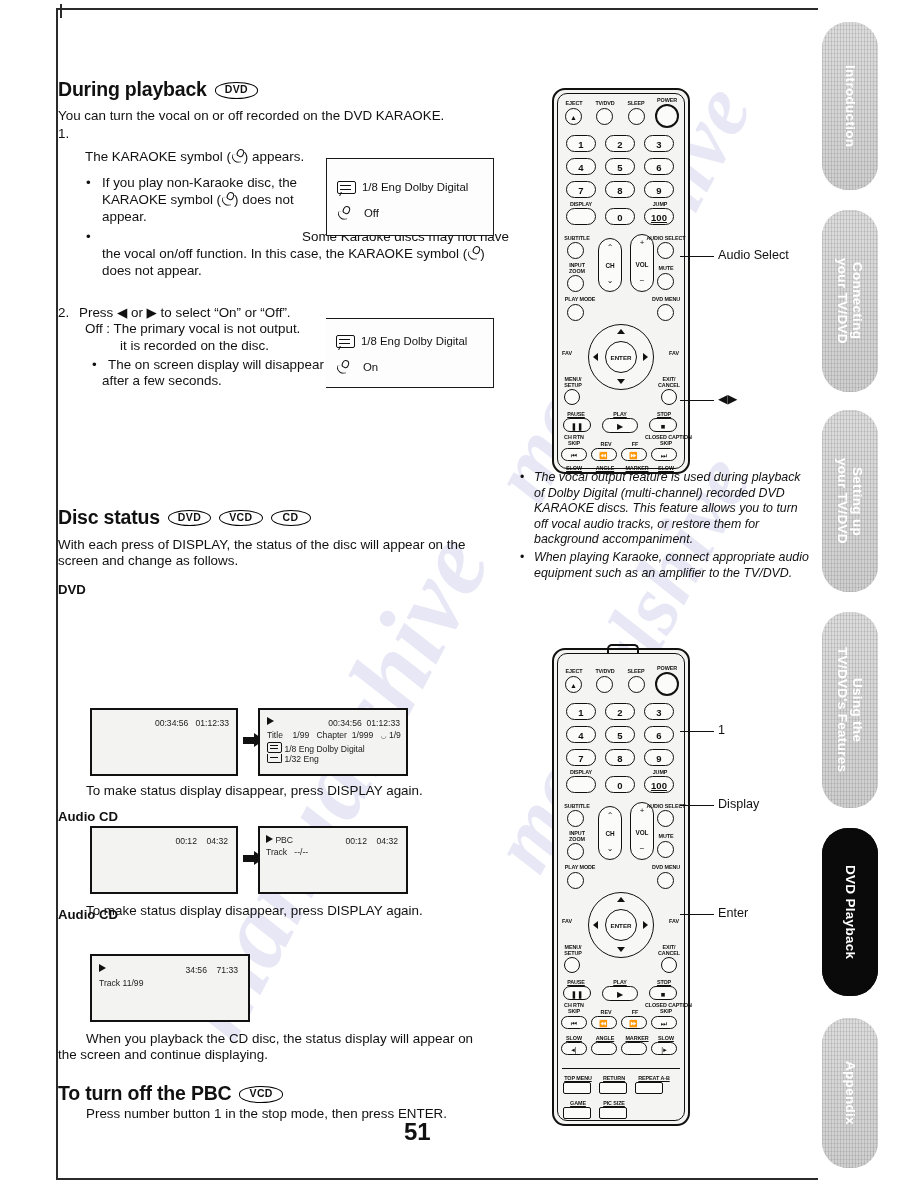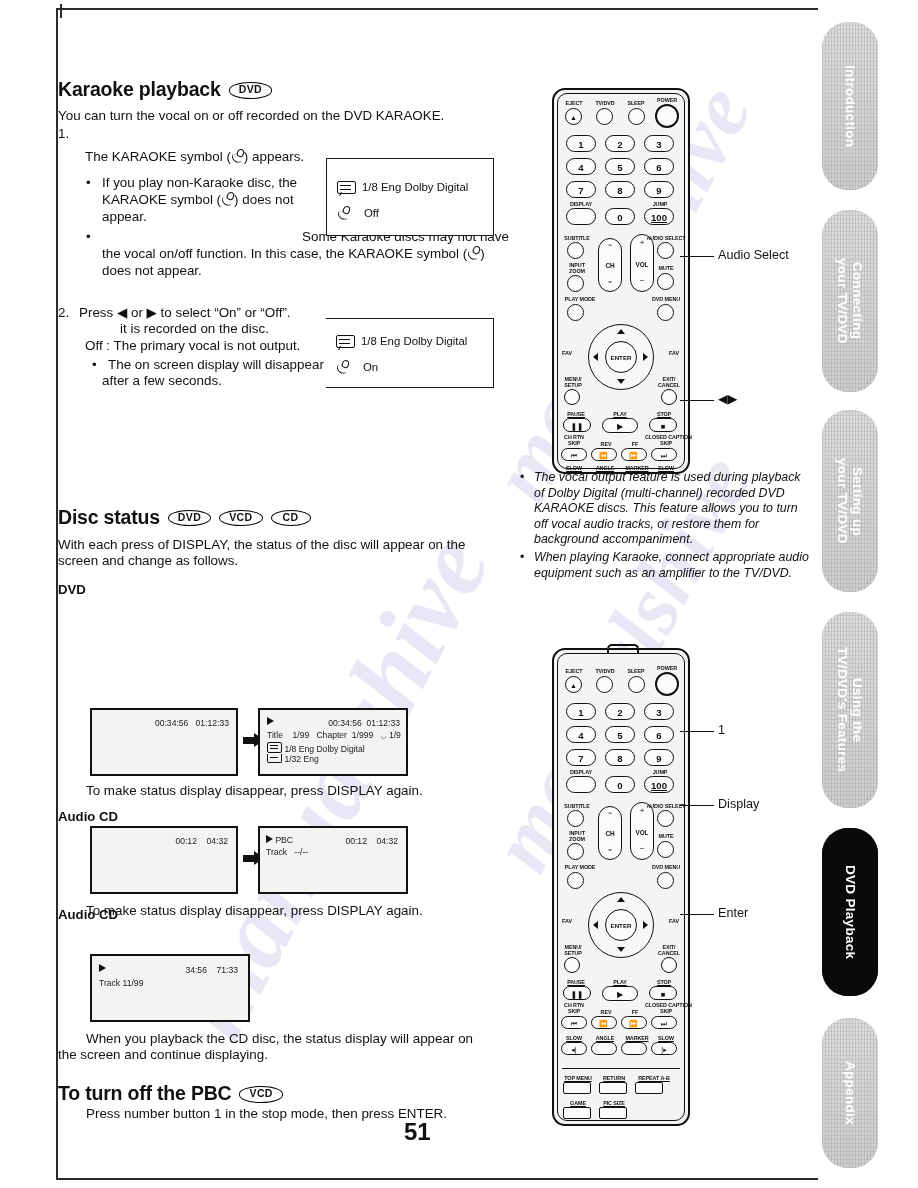--- a/index.html
+++ b/index.html
@@ -168,21 +168,21 @@
   <div class="scan-border-bottom"></div>
   <div class="scan-corner"></div>
 
   <div class="wm" style="left:150px;top:1000px;">manualshive</div>
   <div class="wm" style="left:470px;top:840px;font-size:86px;">manualshive</div>
   <div class="wm" style="left:470px;top:470px;font-size:86px;">manualshive</div>
 
   <div class="col-left">
 
     <h1 class="sec">
-      <span>Karaoke playback</span>
+      <span>During playback</span>
       <span class="disc-badge">DVD</span>
     </h1>
 
     <p class="body">You can turn the vocal on or off recorded on the DVD KARAOKE.</p>
 
     <div class="num-line">
       <span class="n">1.</span>
     </div>
 
     <div class="indent1" style="margin-top:7px;">
@@ -196,22 +196,22 @@
 
     <div class="bullet-row" style="margin-top:3px;width:430px;">
       <span class="b">•</span>
       <span><span style="display:inline-block;width:200px;"></span><span>Some Karaoke discs may not have the vocal on/off function. In this case, the KARAOKE symbol (</span><span class="kara-glyph"></span><span>) does not appear.</span></span>
     </div>
 
     <div class="num-line" style="margin-top:26px;">
       <span class="n">2.</span>
       <span>Press ◀ or ▶ to select “On” or “Off”.</span>
     </div>
+    <div class="indent1">Off : The primary vocal is not output.</div>
     <div class="indent1" style="margin-left:62px;">it is recorded on the disc.</div>
-    <div class="indent1">Off : The primary vocal is not output.</div>
     <div class="bullet-row" style="margin-left:34px;margin-top:1px;">
       <span class="b">•</span>
       <span>The on screen display will disappear</span>
     </div>
     <div class="indent1" style="margin-left:44px;">after a few seconds.</div>
 
     <h1 class="sec" style="margin-top:116px;">
       <span>Disc status</span>
       <span class="disc-badge">DVD</span>
       <span class="disc-badge">VCD</span>

